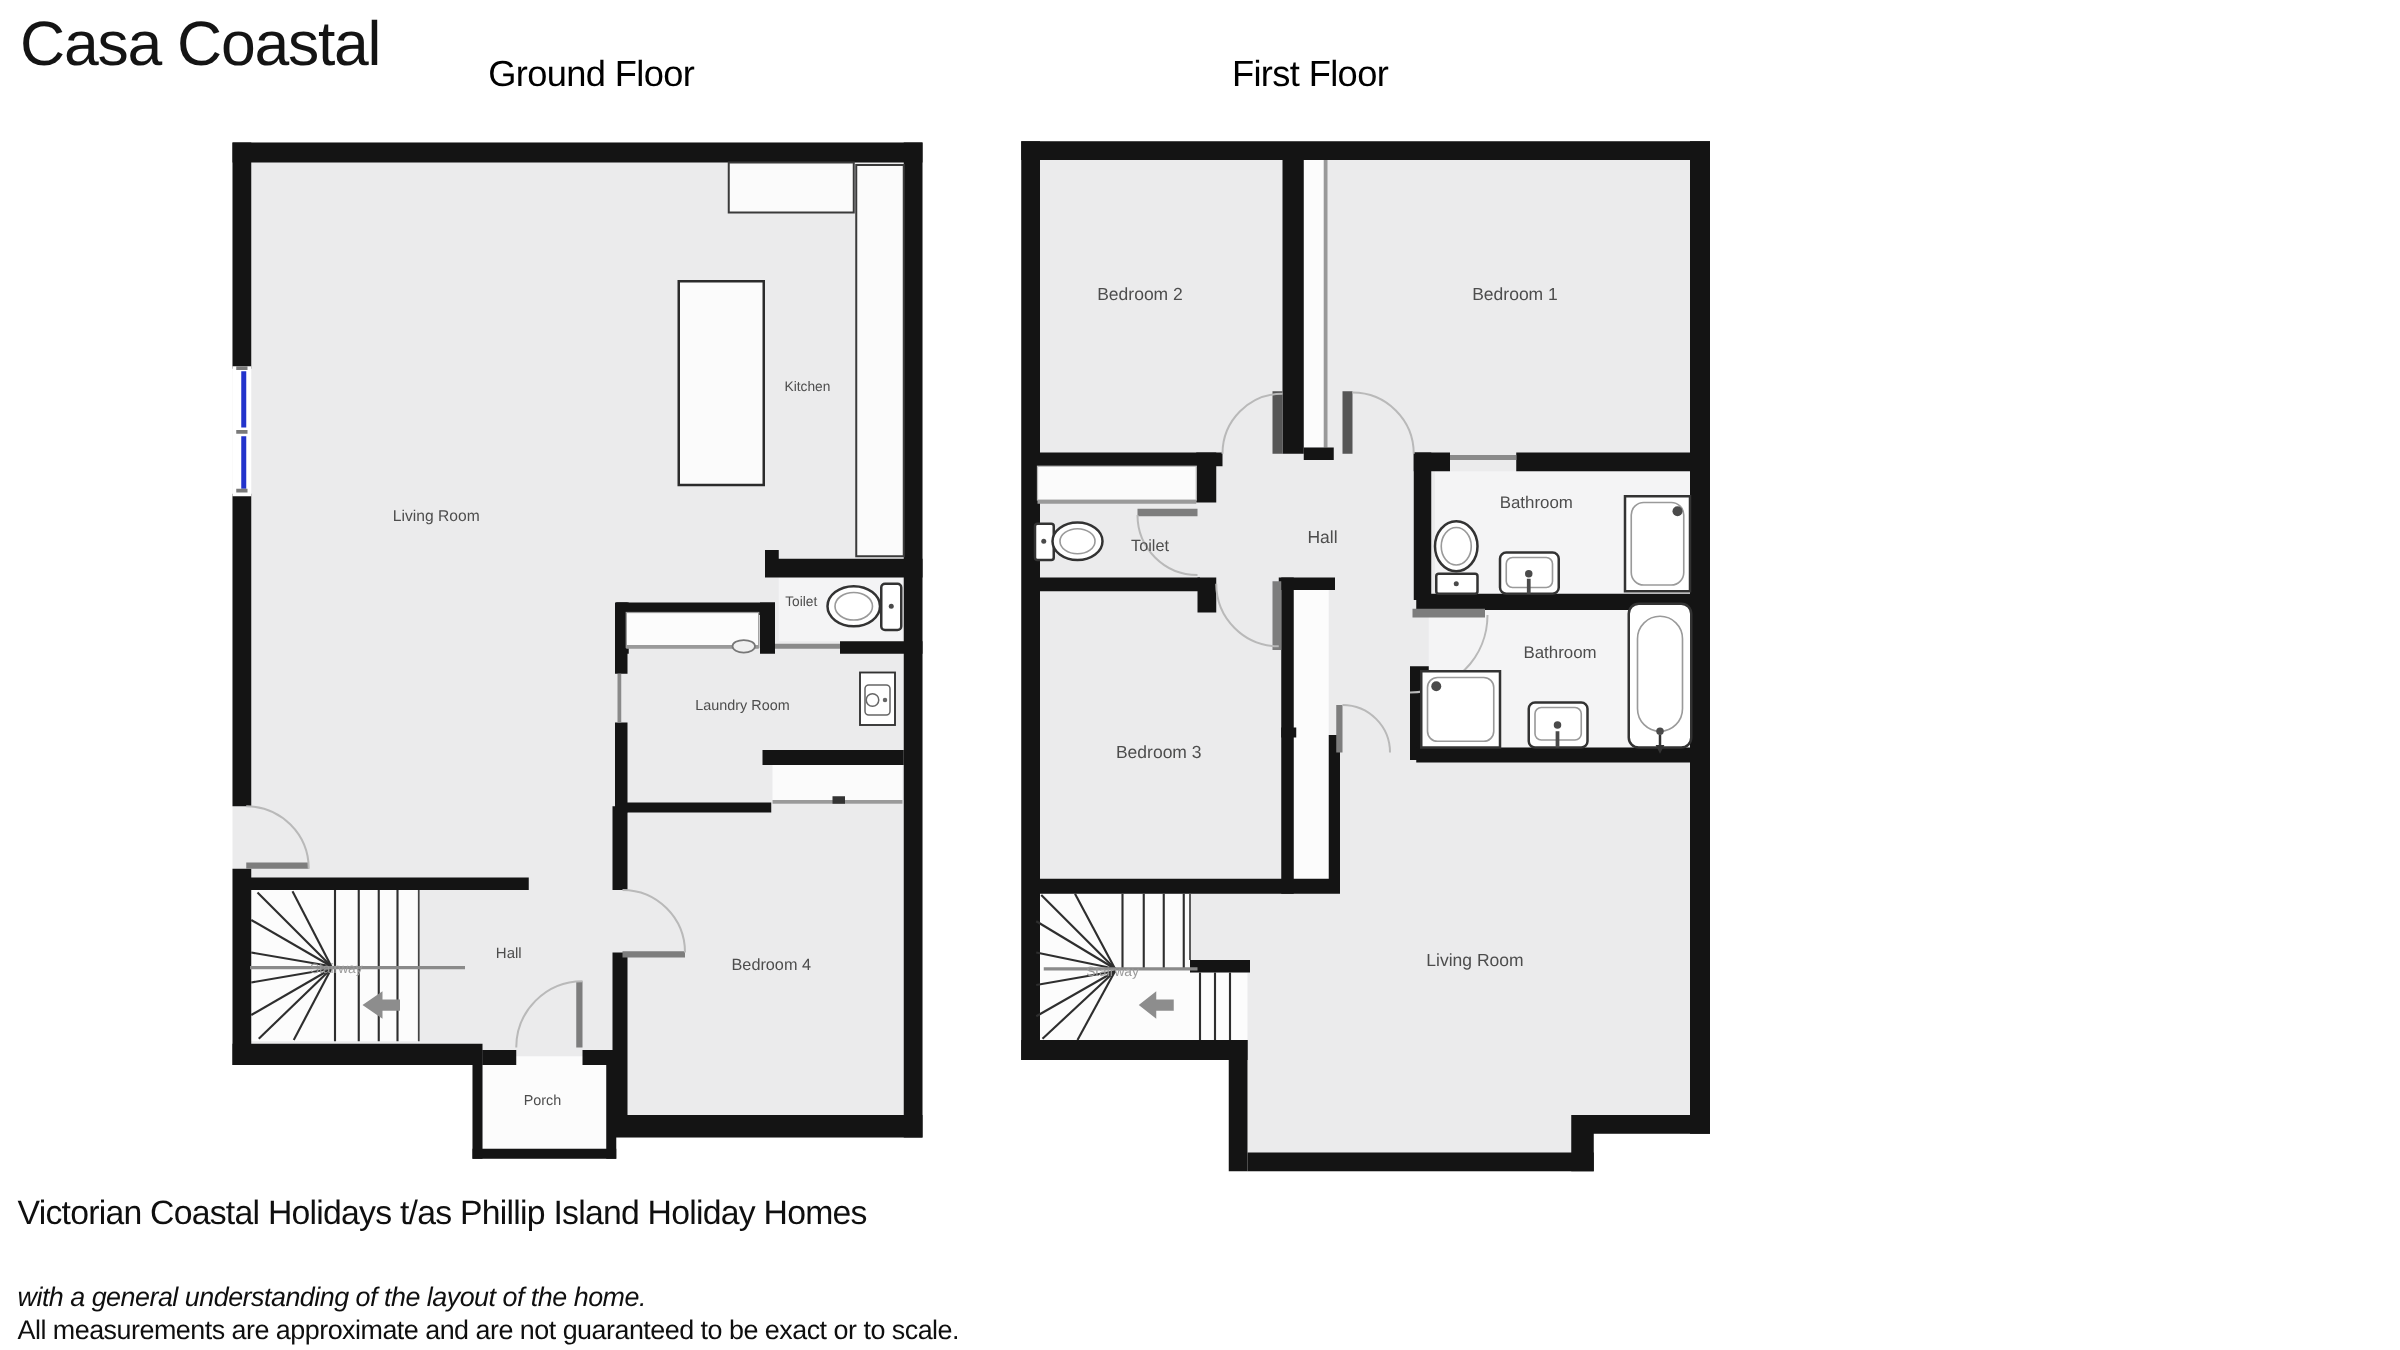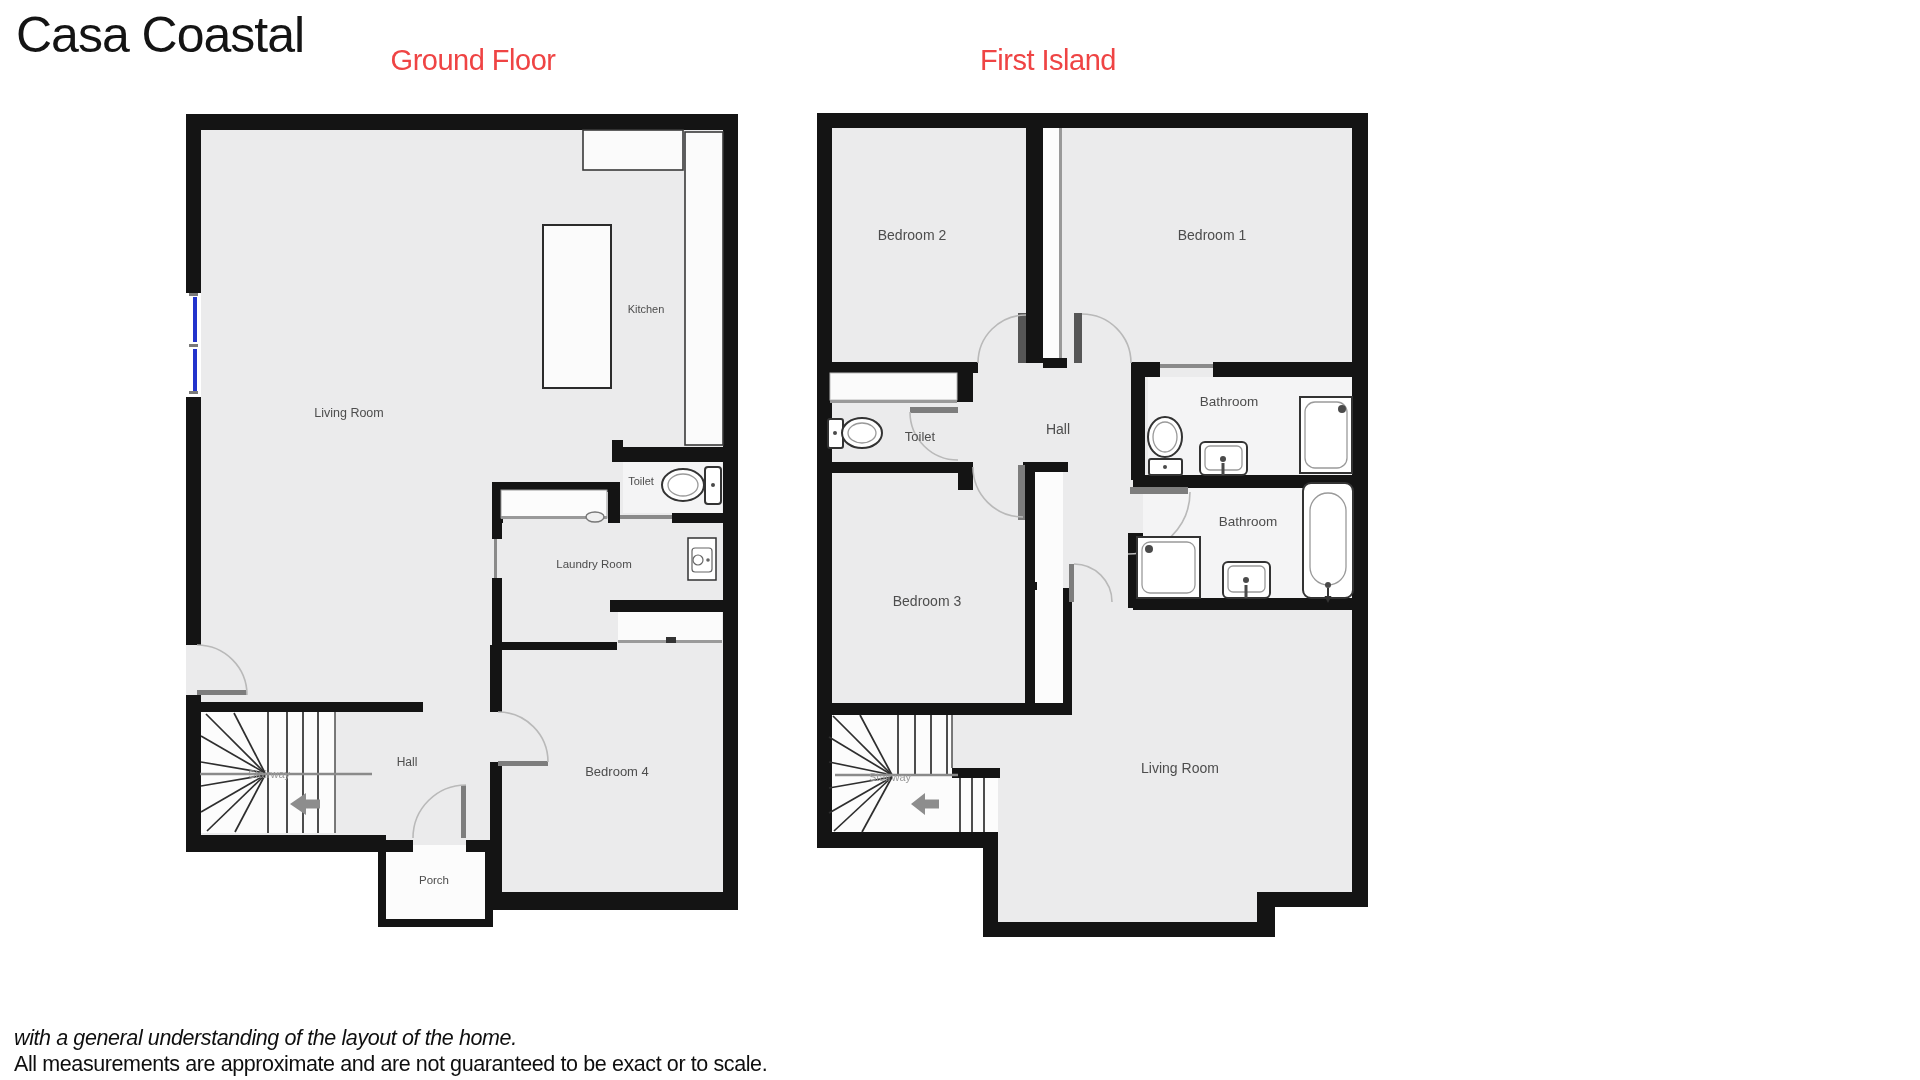--- a/index.html
+++ b/index.html
@@ -23,21 +23,21 @@
   .edge{stroke:#444444;stroke-width:1.4;}
   .rail{stroke:#8a8a8a;stroke-width:2.6;}
   .arrow{fill:#8d8d8d;}
   .win{fill:#2233cc;}
   .wintick{fill:#7a7a7a;}
   .robe{fill:#fbfbfb;stroke:#bbbbbb;stroke-width:1;}
   .robeline{fill:#9a9a9a;}
   .lbl{font-family:"Liberation Sans",sans-serif;fill:#4d4d4d;text-anchor:middle;}
   .lbl-light{font-family:"Liberation Sans",sans-serif;fill:#9a9a9a;text-anchor:middle;}
   .page-title{position:absolute;left:16px;top:6px;font-size:50px;letter-spacing:-1px;color:#141414;}
-  .floor-title{position:absolute;top:44px;transform:translateX(-50%);font-size:29px;color:#ef4444;letter-spacing:-0.5px;text-align:center;}
+  .floor-title{position:absolute;top:44px;transform:translateX(-50%);font-size:29px;color:#000000;letter-spacing:-0.5px;text-align:center;}
   #ground-title{left:473px;}
   #first-title{left:1048px;}
   .footer{position:absolute;left:14px;color:#0f0f0f;}
   .footer-company{top:955px;font-size:27px;letter-spacing:-0.6px;}
   .footer-line{font-size:21.5px;letter-spacing:-0.4px;}
   #disc1{top:998px;}
   #disc2{top:1026px;font-style:italic;}
   #disc3{top:1052px;}
 </style>
 </head>
@@ -307,18 +307,19 @@
       <text class="lbl" font-size="13.5" x="1229" y="406">Bathroom</text>
       <text class="lbl" font-size="13.5" x="1248" y="526">Bathroom</text>
       <text class="lbl" font-size="14" x="927" y="606">Bedroom 3</text>
       <text class="lbl" font-size="14" x="1180" y="773">Living Room</text>
       <text class="lbl-light" font-size="11" x="890" y="781">Stairway</text>
     </g>
   </svg>
 
   <div class="page-title">Casa Coastal</div>
   <div class="floor-title" id="ground-title">Ground Floor</div>
-  <div class="floor-title" id="first-title">First Island</div>
-
+  <div class="floor-title" id="first-title">First Floor</div>
+
+  <div class="footer footer-company">Victorian Coastal Holidays t/as Phillip Island Holiday Homes</div>
   <div class="footer footer-line" id="disc2">with a general understanding of the layout of the home.</div>
   <div class="footer footer-line" id="disc3">All measurements are approximate and are not guaranteed to be exact or to scale.</div>
 
 </div>
 
 </body></html>

